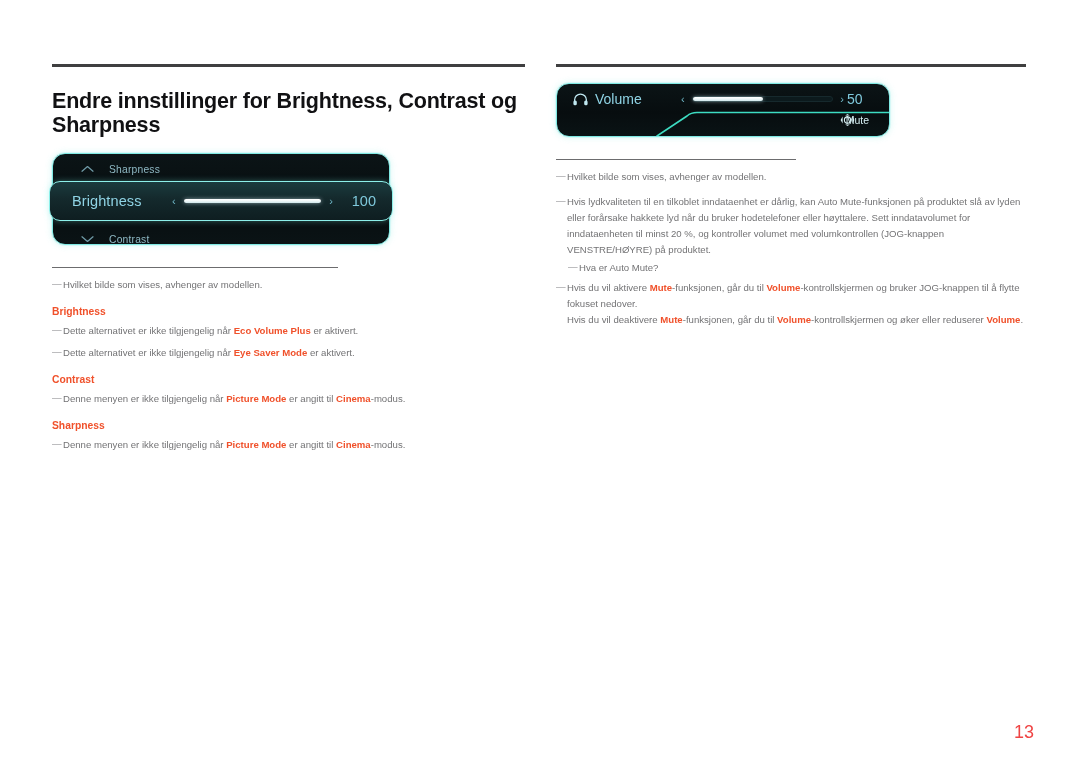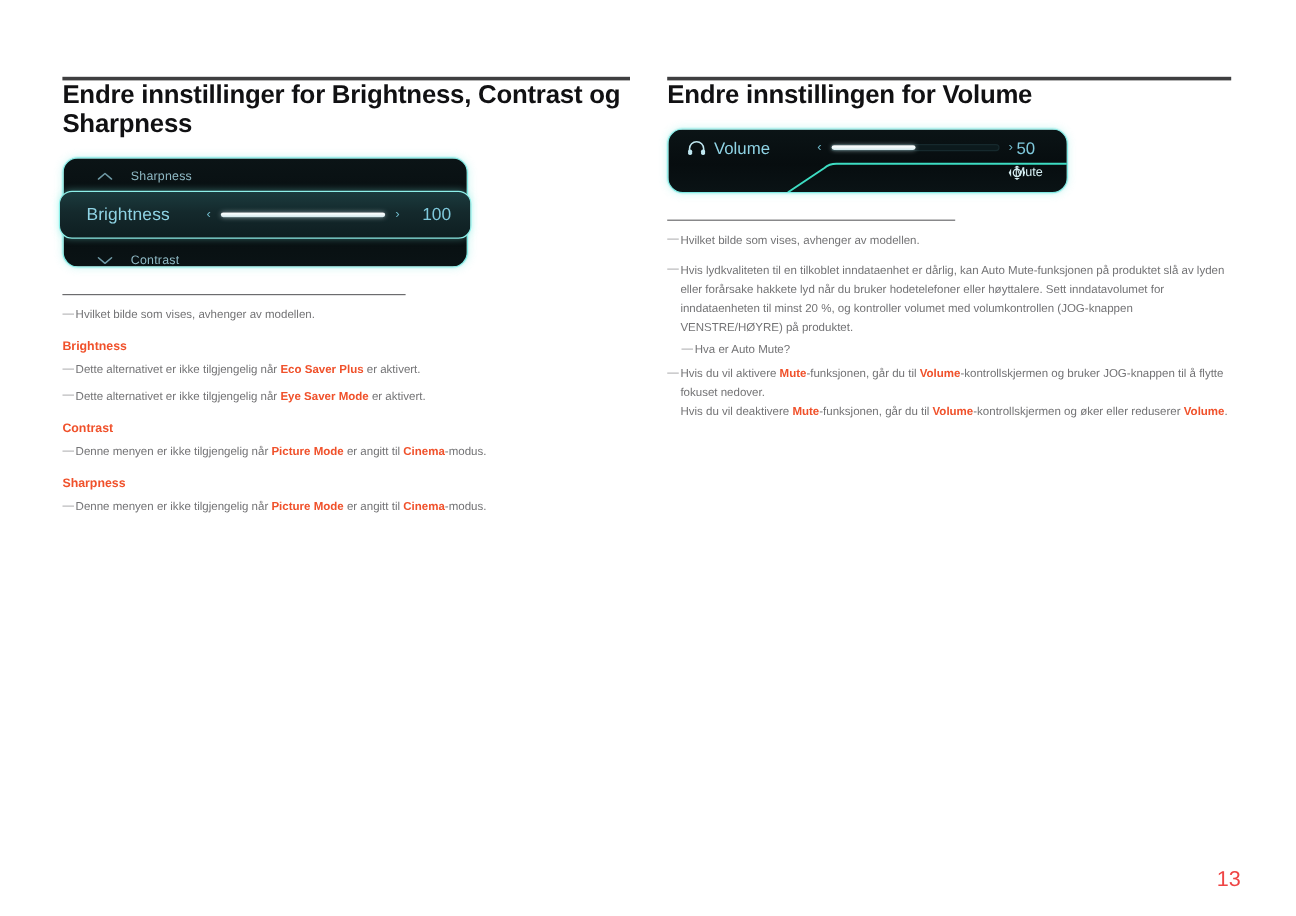--- a/index.html
+++ b/index.html
@@ -17,20 +17,21 @@
   .col-right { left: 556px; width: 470px; }
 
   .top-rule { height: 3px; background: #3f3f40; width: 100%; }
 
   h1.section-title {
     font-size: 21.5px;
     line-height: 24px;
     font-weight: 700;
     color: #111113;
     letter-spacing: -0.2px;
+    margin-top: 22px;
   }
 
   p.intro {
     margin-top: 17px;
     font-size: 11.3px;
     line-height: 18px;
     color: #3d3d3f;
   }
   .kw { color: #f0512b; font-weight: 700; }
 
@@ -217,21 +218,21 @@
 
     <div class="note">
       <span class="dash">―</span>
       <span>Hvilket bilde som vises, avhenger av modellen.</span>
     </div>
 
     <div class="subhead">Brightness</div>
 
     <div class="note note-tight">
       <span class="dash">―</span>
-      <span>Dette alternativet er ikke tilgjengelig når </span><span class="kw">Eco Saver Plus</span><span> er aktivert.</span>
+      <span>Dette alternativet er ikke tilgjengelig når </span><span class="kw">Eco Volume Plus</span><span> er aktivert.</span>
     </div>
 
     <div class="note note-tight">
       <span class="dash">―</span>
       <span>Dette alternativet er ikke tilgjengelig når </span><span class="kw">Eye Saver Mode</span><span> er aktivert.</span>
     </div>
 
     <div class="subhead">Contrast</div>
 
     <div class="note note-tight">
@@ -245,21 +246,20 @@
       <span class="dash">―</span>
       <span>Denne menyen er ikke tilgjengelig når </span><span class="kw">Picture Mode</span><span> er angitt til </span><span class="kw">Cinema</span><span>-modus.</span>
     </div>
 
   </div>
 
   <div class="col col-right">
 
     <div class="top-rule"></div>
 
-    <h1 class="section-title">Endre innstillingen for Volume</h1>
 
 
     <div class="osd-wrap">
       <div class="osd osd-volume">
 
         <div class="vol-top">
           <span class="hp-icon">
             <svg width="15" height="13" viewBox="0 0 15 13">
               <path d="M1.6 9 V7 a5.9 5.9 0 0 1 11.8 0 V9" fill="none" stroke="#bfe7f0" stroke-width="1.3" stroke-linecap="round"></path>
               <rect x="0.4" y="7.6" width="3.4" height="4.6" rx="1.5" fill="#bfe7f0"></rect>

